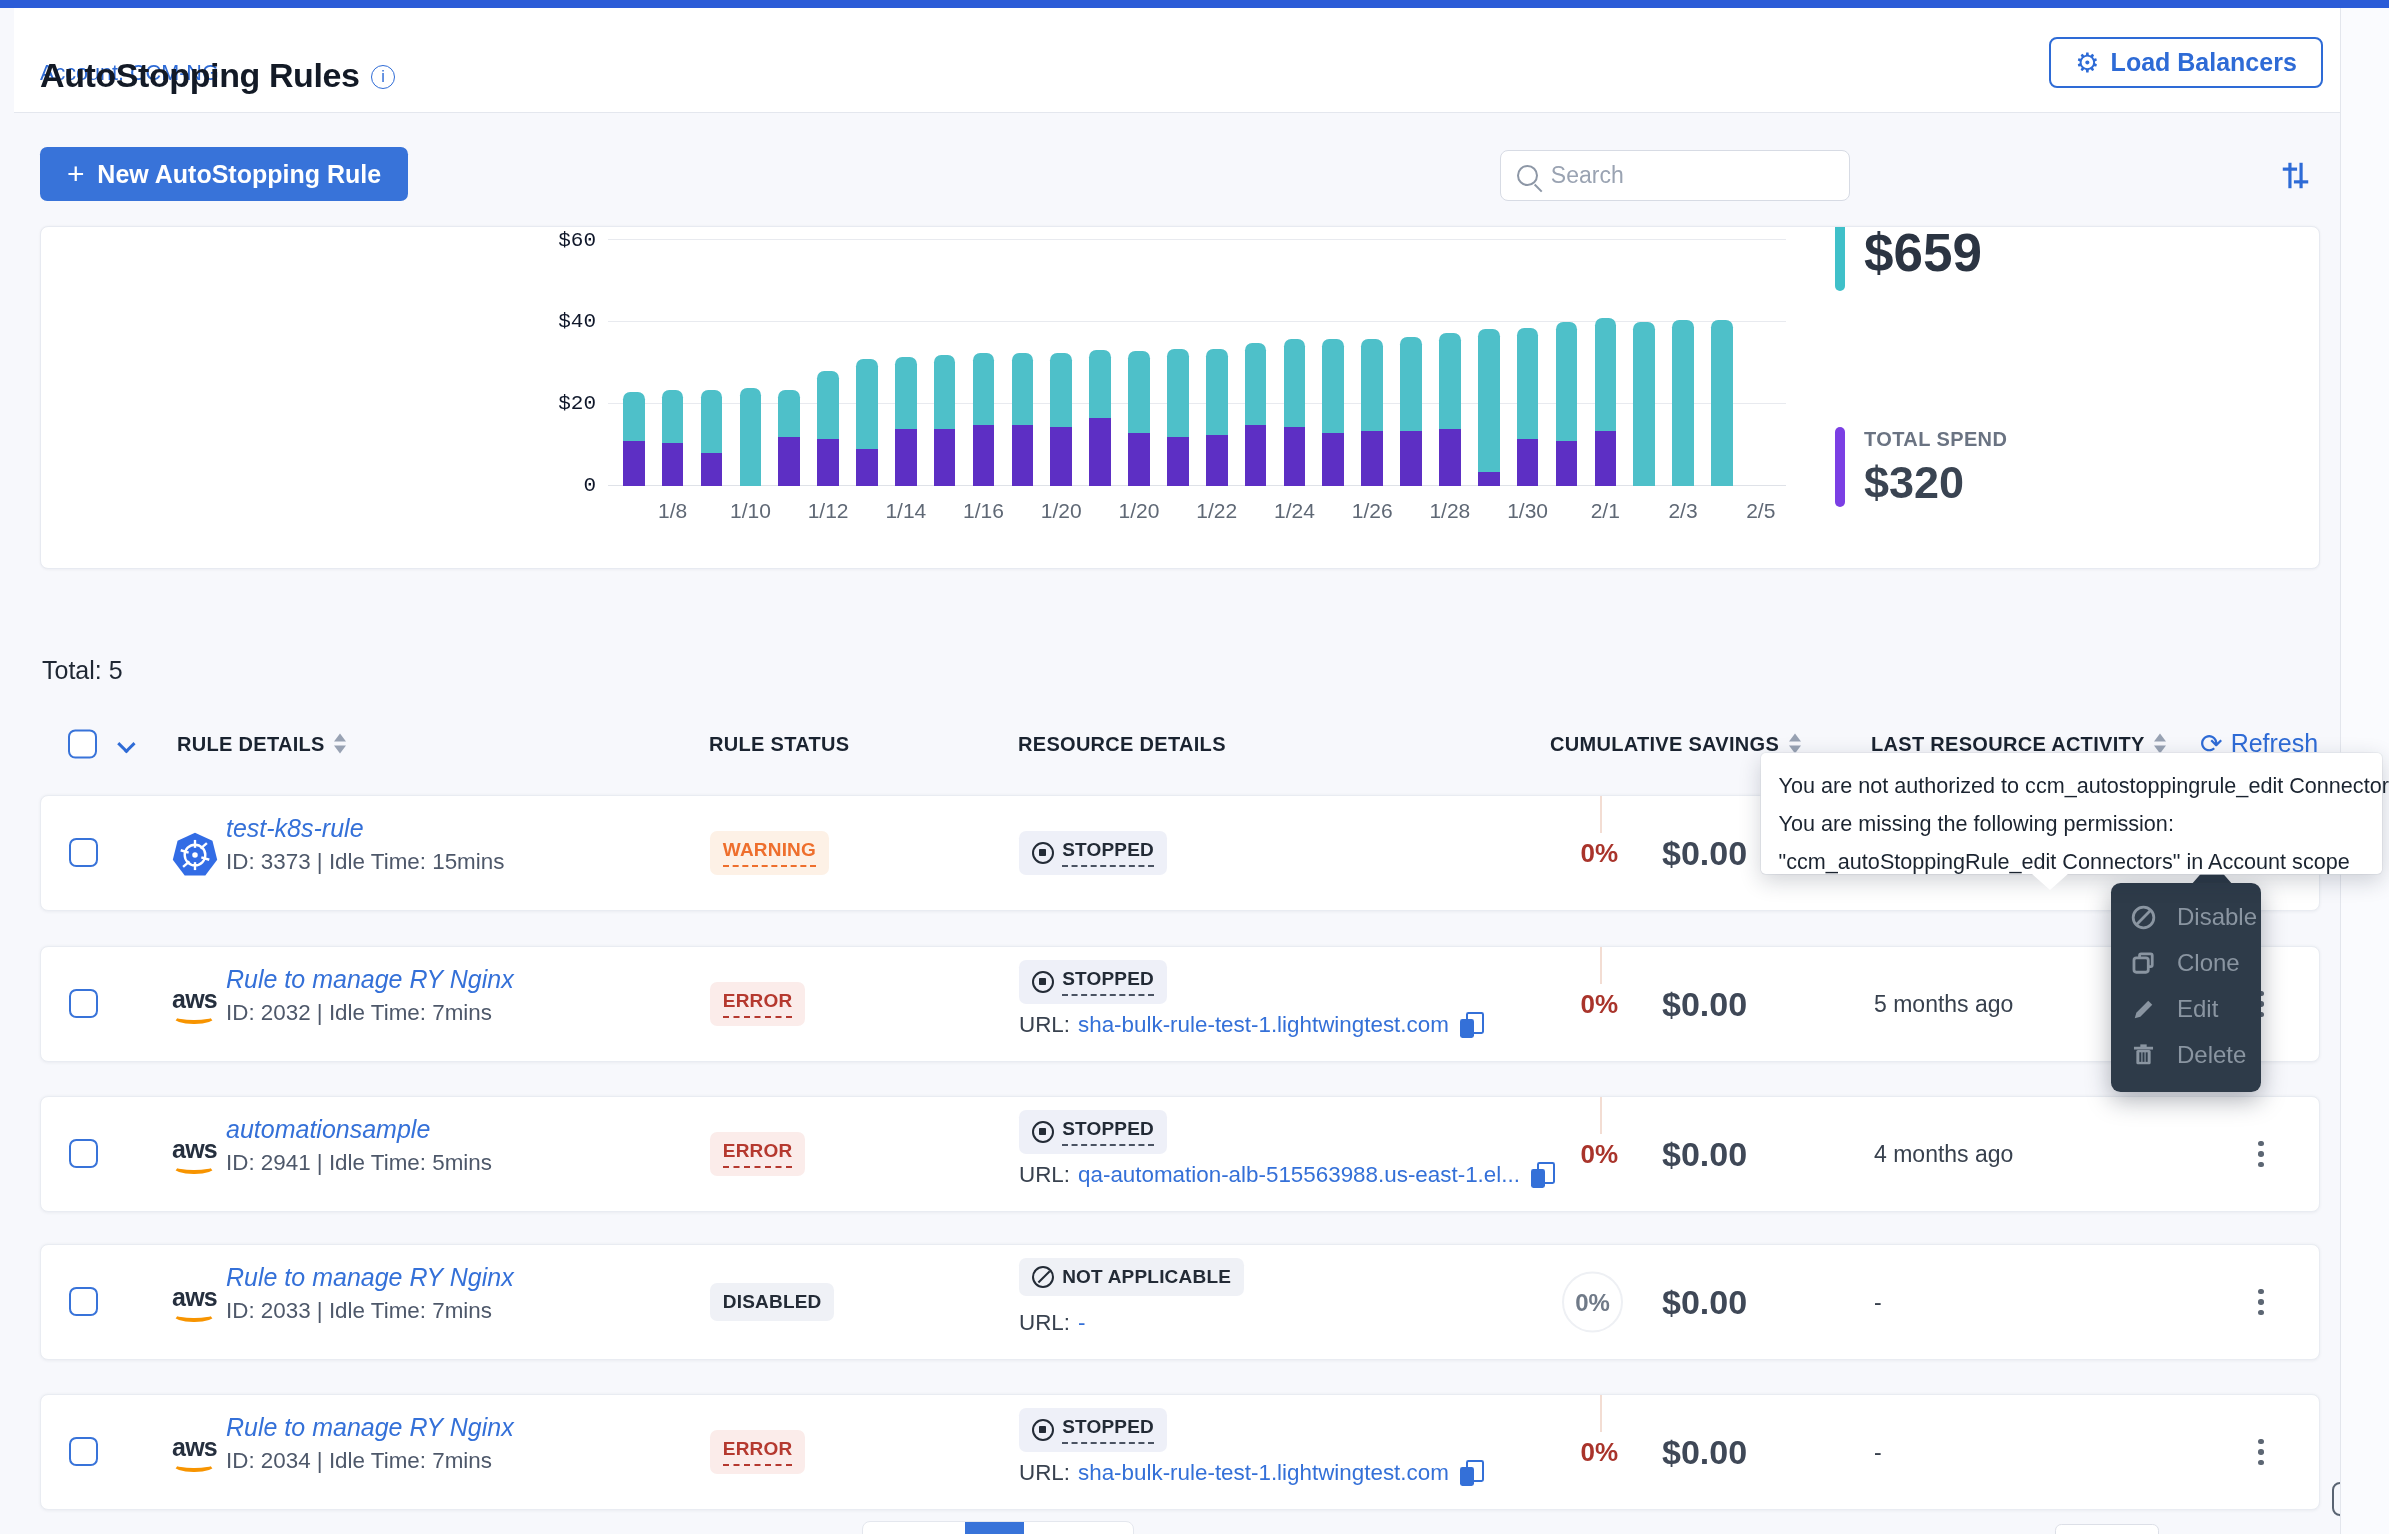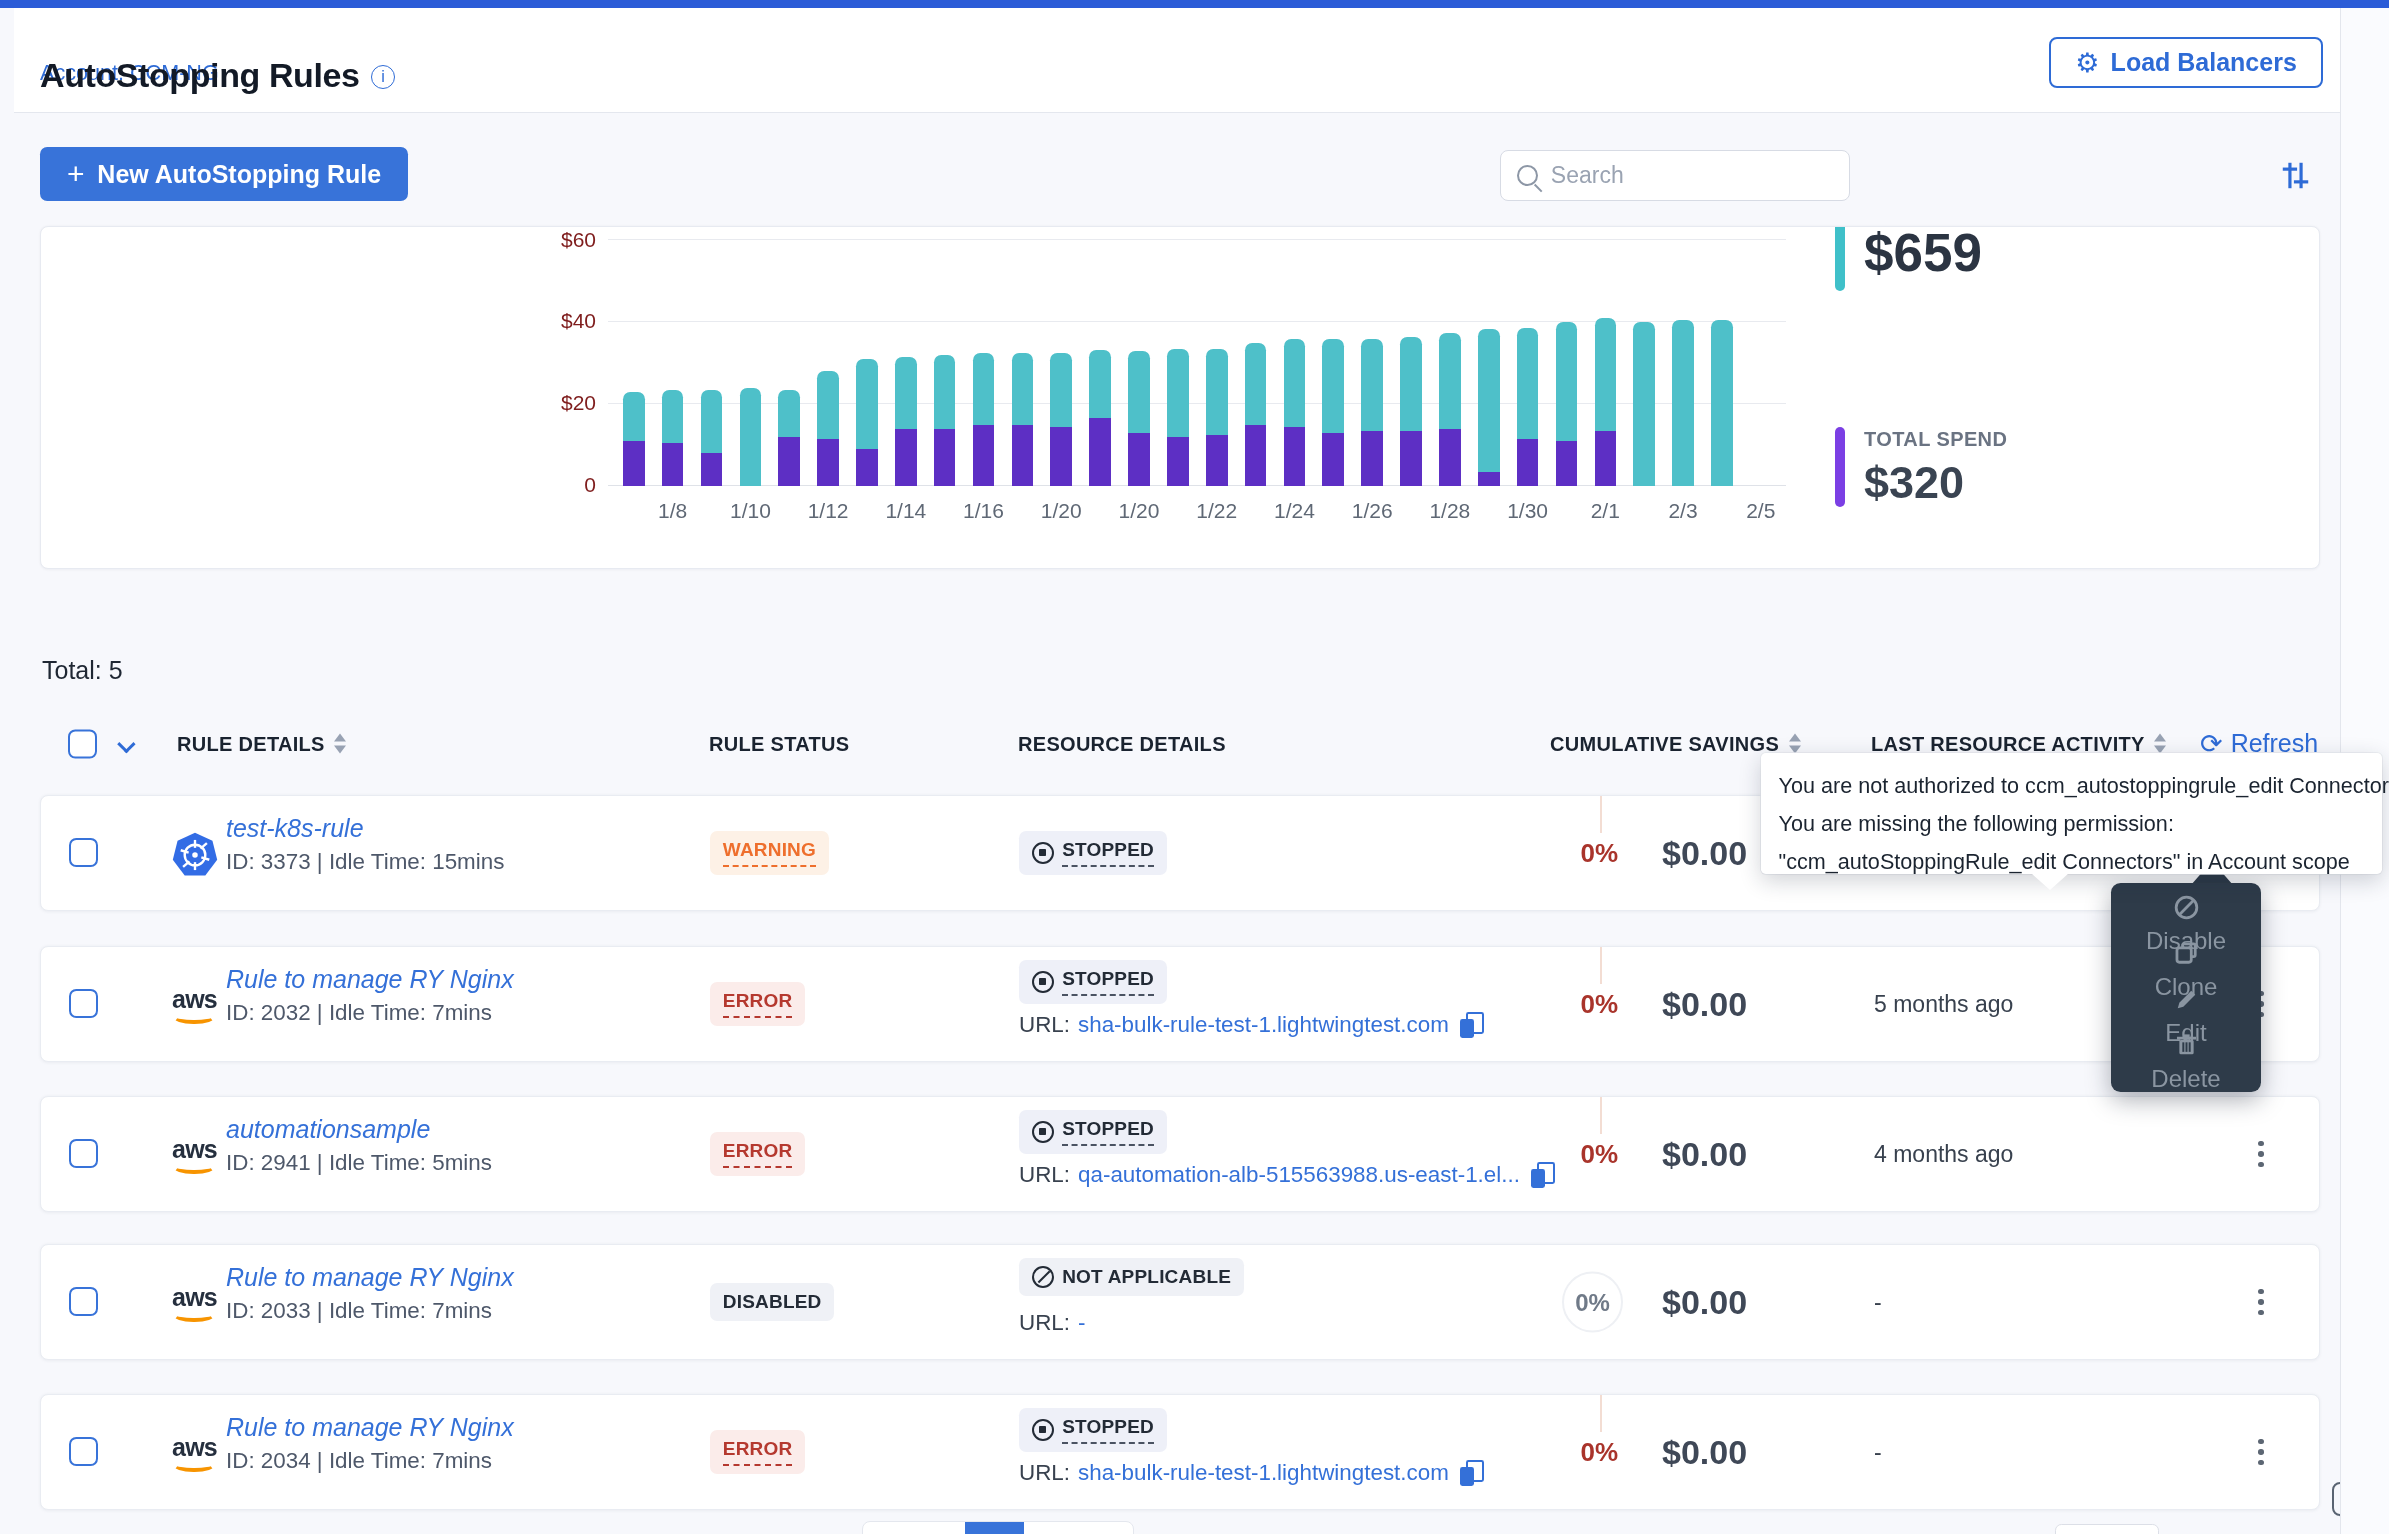--- a/index.html
+++ b/index.html
@@ -37,21 +37,21 @@
   
   .chart-card { position:absolute; left:40px; top:226px; width:2280px; height:343px; background:#fff; border:0.8px solid #e7eaf1;
     border-radius:8px; box-shadow:0 0.8px 2.4px rgba(35,45,60,.05); overflow:hidden; }
   .donut { position:absolute; left:57px; top:15px; width:224px; height:224px; border-radius:50%;
     background:conic-gradient(#4ec0c9 0% 66.6%, #fff 66.6% 67.4%, #5d2fc4 67.4% 99.4%, #fff 99.4% 100%); }
   .donut::after { content:""; position:absolute; left:29.5px; top:29.5px; width:165px; height:165px; background:#fff; border-radius:50%; }
   .donut-label { position:absolute; left:0; top:0; width:100%; height:100%; display:flex; align-items:center; justify-content:center;
     font-size:45px; font-weight:bold; color:#4ab5c2; z-index:2; }
   .plot { position:absolute; left:567px; top:8px; width:1178px; height:251px; }
   .gridline { position:absolute; left:0; width:100%; height:0.8px; background:#e8eaef; }
-  .ytick { position:absolute; width:64px; text-align:right; font-size:21px; color:#7f1d1d; }
+  .ytick { position:absolute; width:64px; text-align:right; font-size:21px; color:#0f172a;font-family:Liberation Mono, monospace; }
   .bars { position:absolute; left:6.4px; bottom:0; width:1166px; height:251px; display:flex; align-items:flex-end; }
   .slot { flex:1; position:relative; display:flex; flex-direction:column-reverse; align-items:center; height:100%; }
   .seg { width:21.6px; }
   .seg.spend { background:#5d2fc4; }
   .seg.savings { background:#4ec0c9; border-radius:7.2px 7.2px 0 0; }
   .xlab { position:absolute; top:calc(100% + 12.8px); width:72px; left:50%; transform:translateX(-50%); text-align:center; font-size:21px; color:#5f6875; }
   .sum-sav { position:absolute; left:1794px; top:-36px; }
   .sum-sav .accent { position:absolute; left:0; top:0; width:10.4px; height:100px; background:#3fc0c9; border-radius:5.6px; }
   .sum-sav .val { position:absolute; left:29px; top:11.2px; font-size:53px; font-weight:bold; color:#2b3442;margin-top:20px; }
   .sum-spend { position:absolute; left:1794px; top:198px; }
@@ -119,21 +119,21 @@
   
   .tooltip { position:absolute; left:1761px; top:753px; width:621px; height:121px; background:#fff; border-radius:4.8px;
     box-shadow:0 6.4px 22.4px rgba(25,35,55,.20), 0 0 0 0.8px #eceef2; z-index:20; padding:14.4px 17.6px; }
   .tooltip p { font-size:21.6px; color:#1b2430; line-height:38px; white-space:nowrap; }
   .tooltip-arrow { position:absolute; left:2031px; top:873px; width:0; height:0; z-index:21;
     border-left:19px solid transparent; border-right:19px solid transparent; border-top:17.6px solid #fff; }
   .menu-arrow { position:absolute; left:2191px; top:861px; width:0; height:0; z-index:19;
     border-left:21px solid transparent; border-right:21px solid transparent; border-bottom:24px solid #2e3b49; }
   .ctx-menu { position:absolute; left:2111px; top:883px; width:150px; height:209px; background:#2e3b49; border-radius:9.6px;
     box-shadow:0 8px 24px rgba(20,30,45,.35); z-index:19; padding:11.2px 0; }
-  .ctx-item { height:46px; display:flex; align-items:center; gap:6px; padding:0 19px; color:#8a95a1; font-size:24px;flex-direction:column; }
+  .ctx-item { height:46px; display:flex; align-items:center; gap:20px; padding:0 19px; color:#8a95a1; font-size:24px; }
   .ctx-item svg { flex:none; }
 
   
   .pagination { position:absolute; left:862px; top:1521px; width:272px; height:48px; background:#fff; border:0.8px solid #e4e7ee; border-radius:8px; }
   .page-active { position:absolute; left:102px; top:0; width:59px; height:48px; background:#3873d9; }
   .pagesize-btn { position:absolute; left:2055px; top:1524px; width:104px; height:40px; background:#fff; border:1.6px solid #dcdfe7; border-radius:6.4px; }
   .chat-icon { position:absolute; left:2332px; top:1482px; width:40px; height:34px; border:2.4px solid #5a6472; border-radius:8px; }
   .chat-icon::after { content:""; position:absolute; left:4.8px; bottom:-11.2px; width:0; height:0;
     border-left:4.8px solid transparent; border-right:8px solid transparent; border-top:11.2px solid #5a6472; }
   .right-gutter { position:absolute; left:2340px; top:8px; width:50px; height:1527px; background:#fafbfe; border-left:0.8px solid #e3e6ed; z-index:5; }

